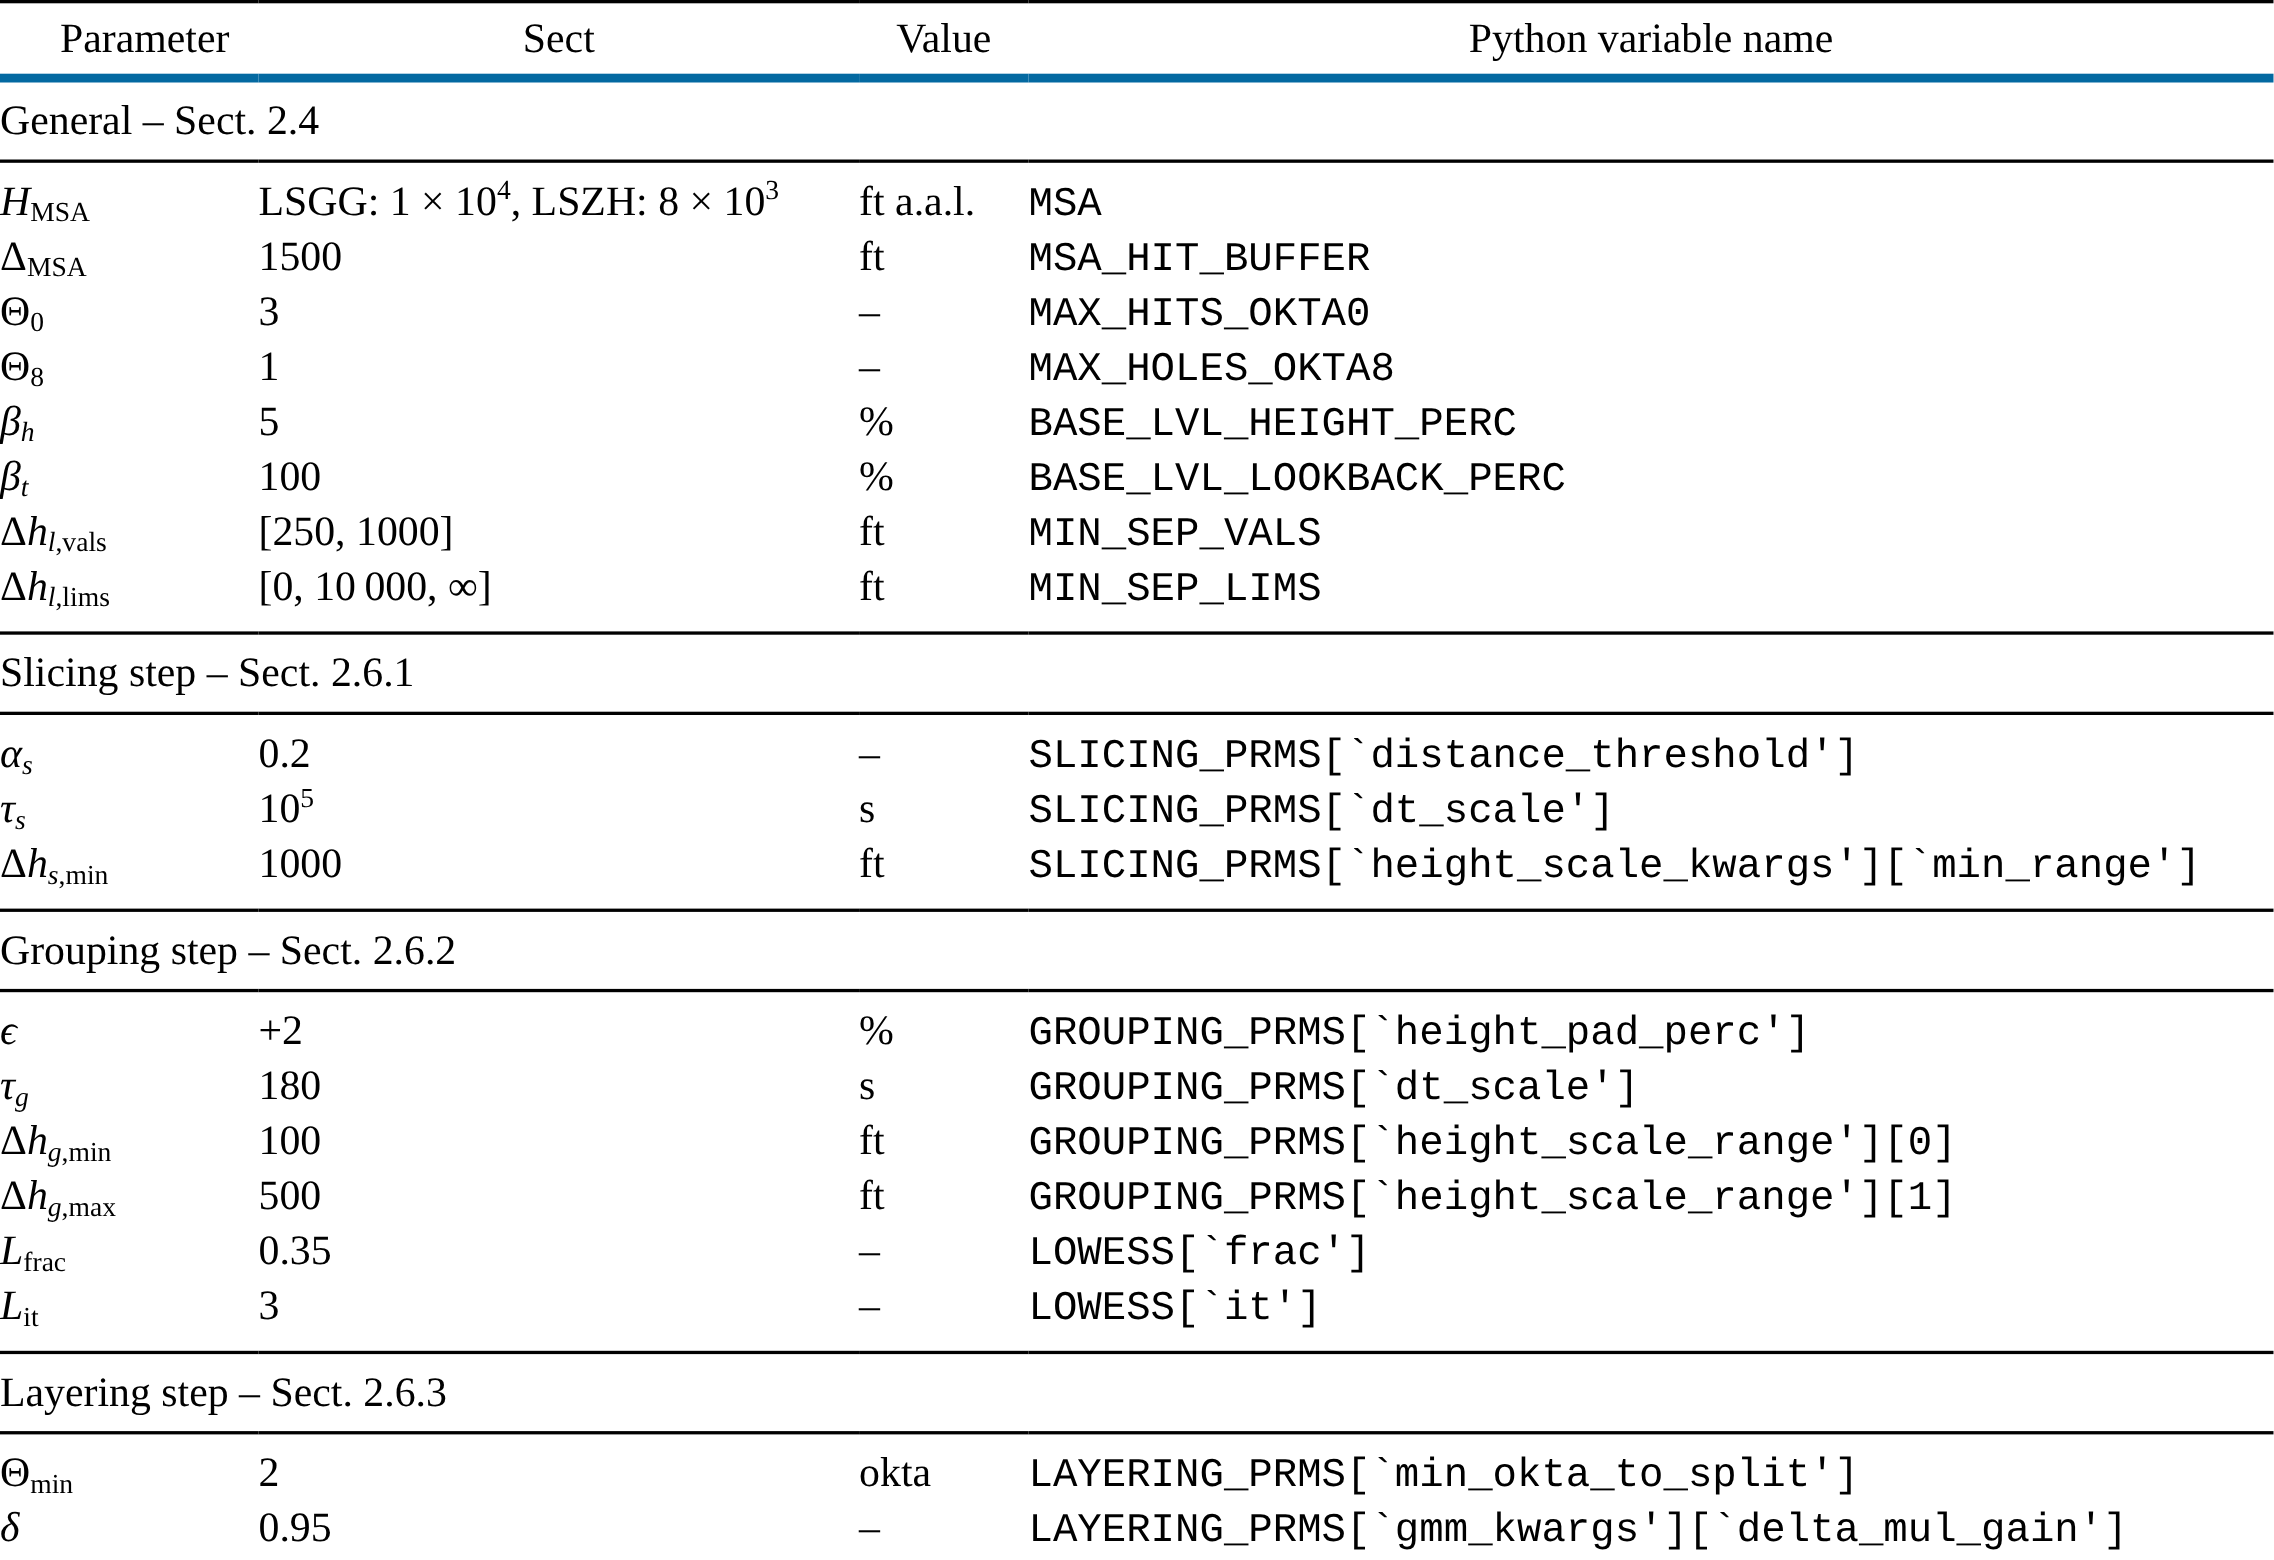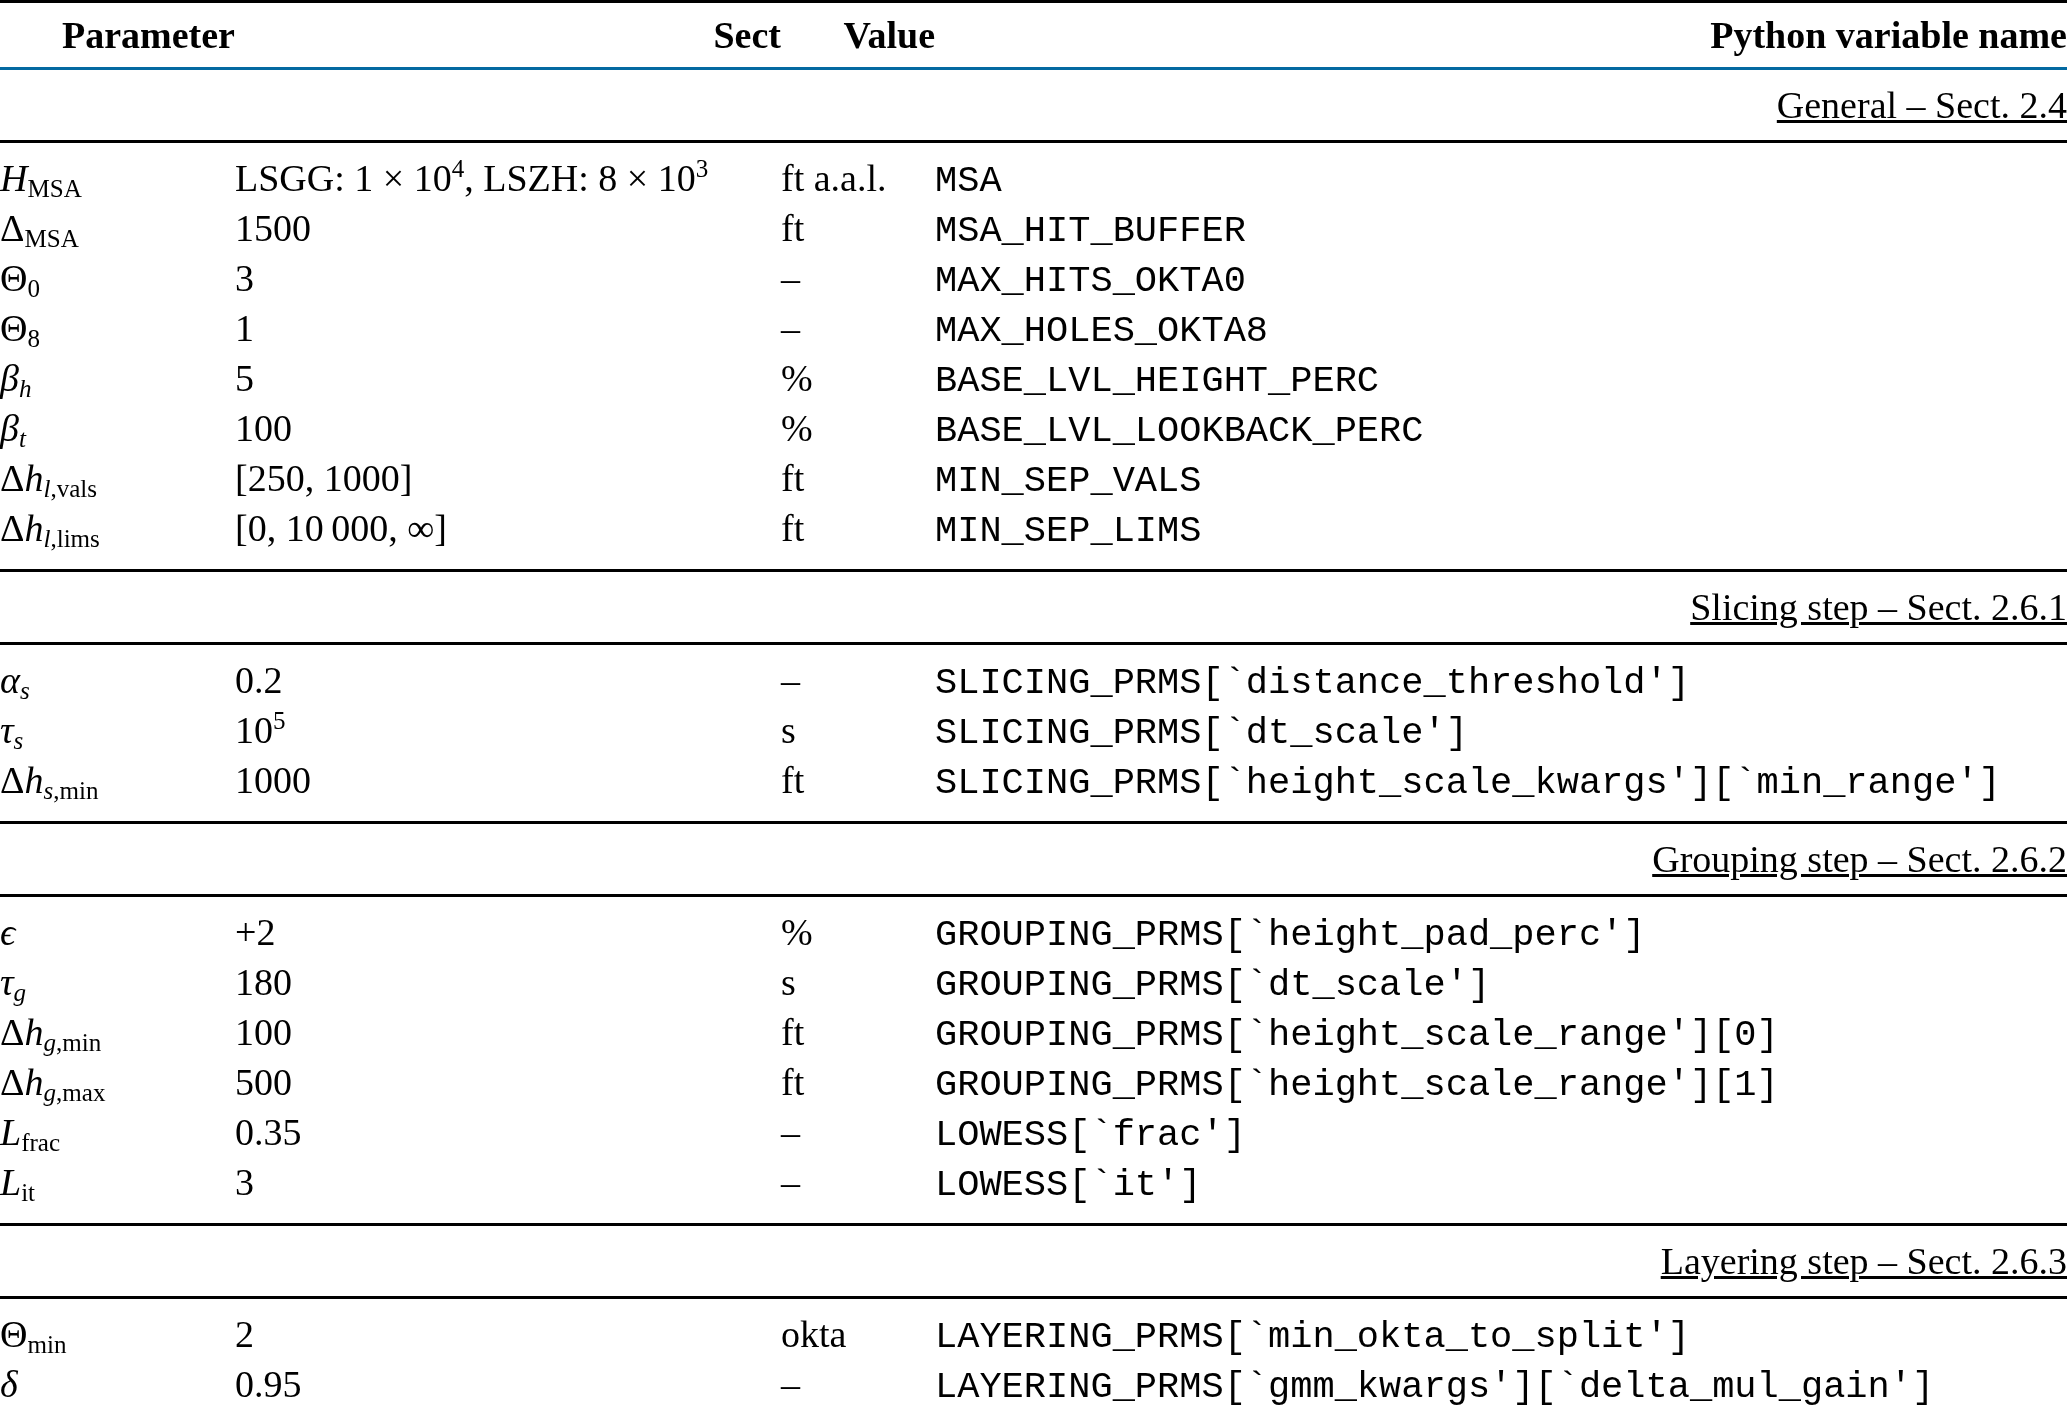--- a/index.html
+++ b/index.html
@@ -22,37 +22,36 @@
     font-family: "Liberation Serif", "DejaVu Serif", serif;
     font-size: 38px;
     color: #000;
   }
   col.c1 { width: 235px; }
   col.c2 { width: 546px; }
   col.c3 { width: 154px; }
   col.c4 { width: 1132px; }
 
   thead th {
-    font-weight: bold;
-    text-align: right;
+    font-weight: normal;
+    text-align: center;
     height: 64px;
     vertical-align: middle;
     padding: 0;
-    border-bottom: 3px solid #0369a1;
+    border-bottom: 8px solid #0369a1;
   }
   th:first-child, td:first-child { padding-left: 28px; }
 
   tr.section-row td {
     border-top: 3px solid #000;
     border-bottom: 3px solid #000;
     height: 70px;
-    text-align: right;
+    text-align: left;
     vertical-align: middle;
     padding: 0;
-    text-decoration: underline;
   }
   tr.data-row td {
     height: 47px;
     line-height: 47px;
     padding: 0;
     vertical-align: baseline;
     white-space: nowrap;
   }
   tr.data-row.first td { padding-top: 12px; margin-left: 15px; }
   tr.data-row.last td  { padding-bottom: 14px; margin-left: 16px; }

